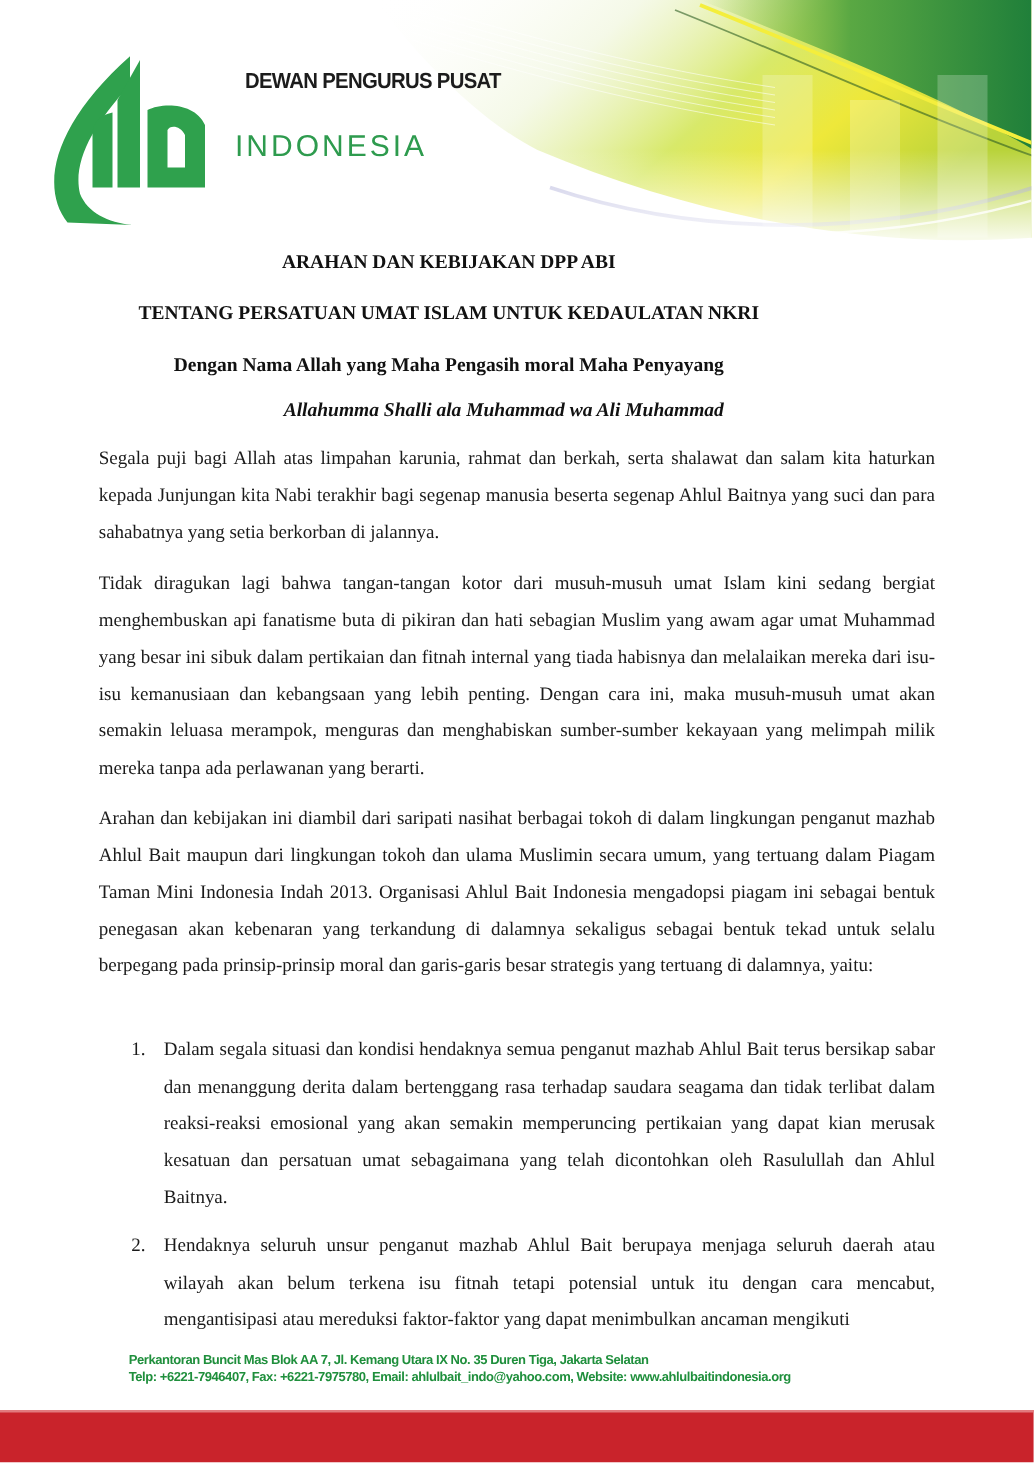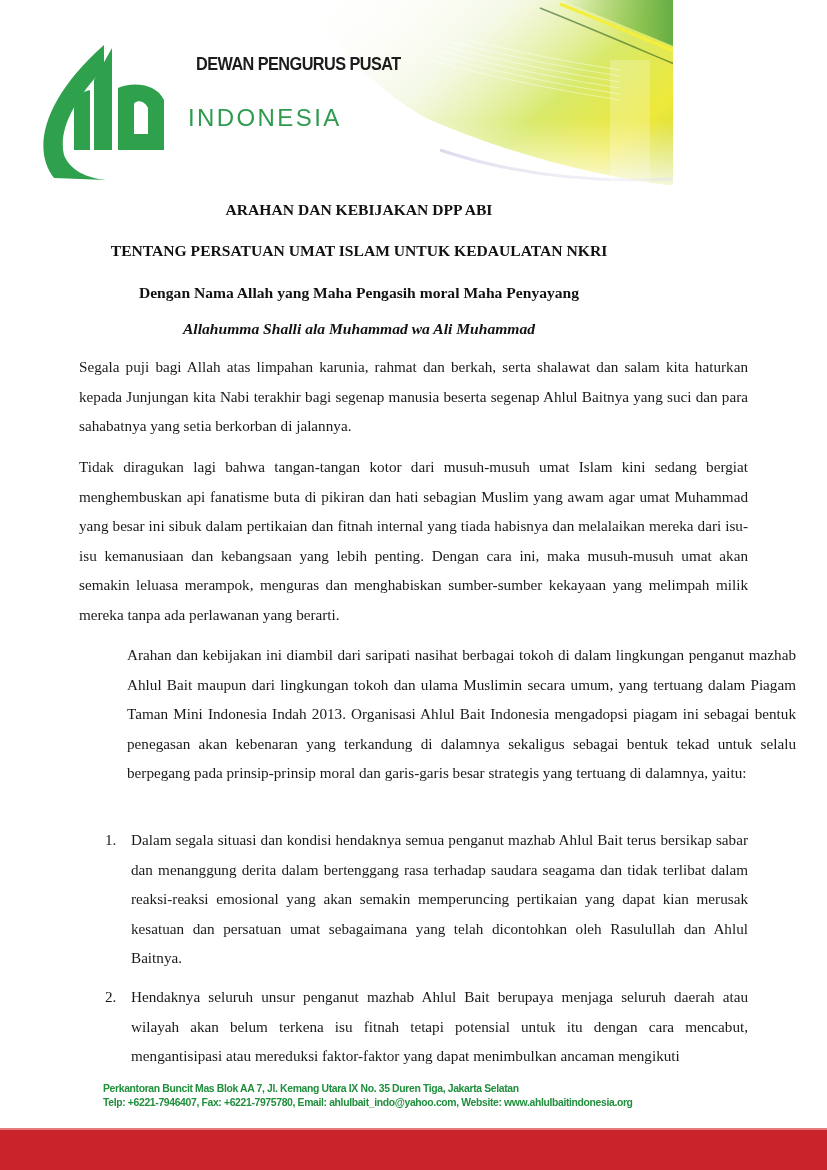--- a/index.html
+++ b/index.html
@@ -1,20 +1,20 @@
 <!DOCTYPE html>
 <html><head>
 <meta charset="utf-8">
 <style>
   * { margin: 0; padding: 0; box-sizing: border-box; }
   html, body { width: 827px; height: 1170px; overflow: hidden; background: #ffffff; }
   body { position: relative; font-family: "Liberation Serif", serif; color: #1a1a1a; }
 
   
-  .header { position: absolute; left: 0; top: 0; width: 673px; height: 200px; overflow: hidden; }
+  .header { position: absolute; left: 0; top: 0; width: 825px; height: 200px; overflow: hidden; }
   .header-bg { position: absolute; left: 0; top: 0; width: 827px; height: 200px; }
   .logo-mark { position: absolute; left: 34px; top: 30px; width: 140px; height: 150px; }
   .org-line1 {
     position: absolute; left: 196px; top: 54px;
     font-family: "Liberation Sans", sans-serif; font-weight: 700;
     font-size: 17.5px; letter-spacing: -0.6px; color: #1c1c1c;
     transform: scaleX(0.93); transform-origin: left;
   }
   .org-line2 {
     position: absolute; left: 186px; top: 71px;
@@ -29,31 +29,31 @@
   }
 
   
   .title {
     position: absolute; left: 0; width: 718px; text-align: center;
     font-family: "Liberation Serif", serif; font-weight: 700; font-size: 15.6px; color: #111;
   }
   .t1 { top: 201px; }
   .t2 { top: 242px; }
   .t3 { top: 284px; }
-  .t4 { top: 320px; font-style: italic; }
+  .t4 { top: 320px; font-style: italic; margin-left: 44px; }
 
   
   .para {
     position: absolute; left: 79px; width: 669px;
     font-size: 15.2px; line-height: 29.6px; text-align: justify;
     font-family: "Liberation Serif", serif; color: #1a1a1a;
   }
   .p1 { top: 352px; }
   .p2 { top: 452px; }
-  .p3 { top: 640px; margin-left: 48px; }
+  .p3 { top: 640px; }
 
   .list-item { position: absolute; left: 79px; width: 669px; font-size: 15.2px; line-height: 29.6px; }
   .list-num { position: absolute; left: 26px; top: 0; width: 26px; }
   .list-text { position: absolute; left: 52px; width: 617px; text-align: justify; }
   .li1 { top: 825px; }
   .li2 { top: 982px; }
 
   
   .footer-addr {
     position: absolute; left: 85px; top: 1082px;

